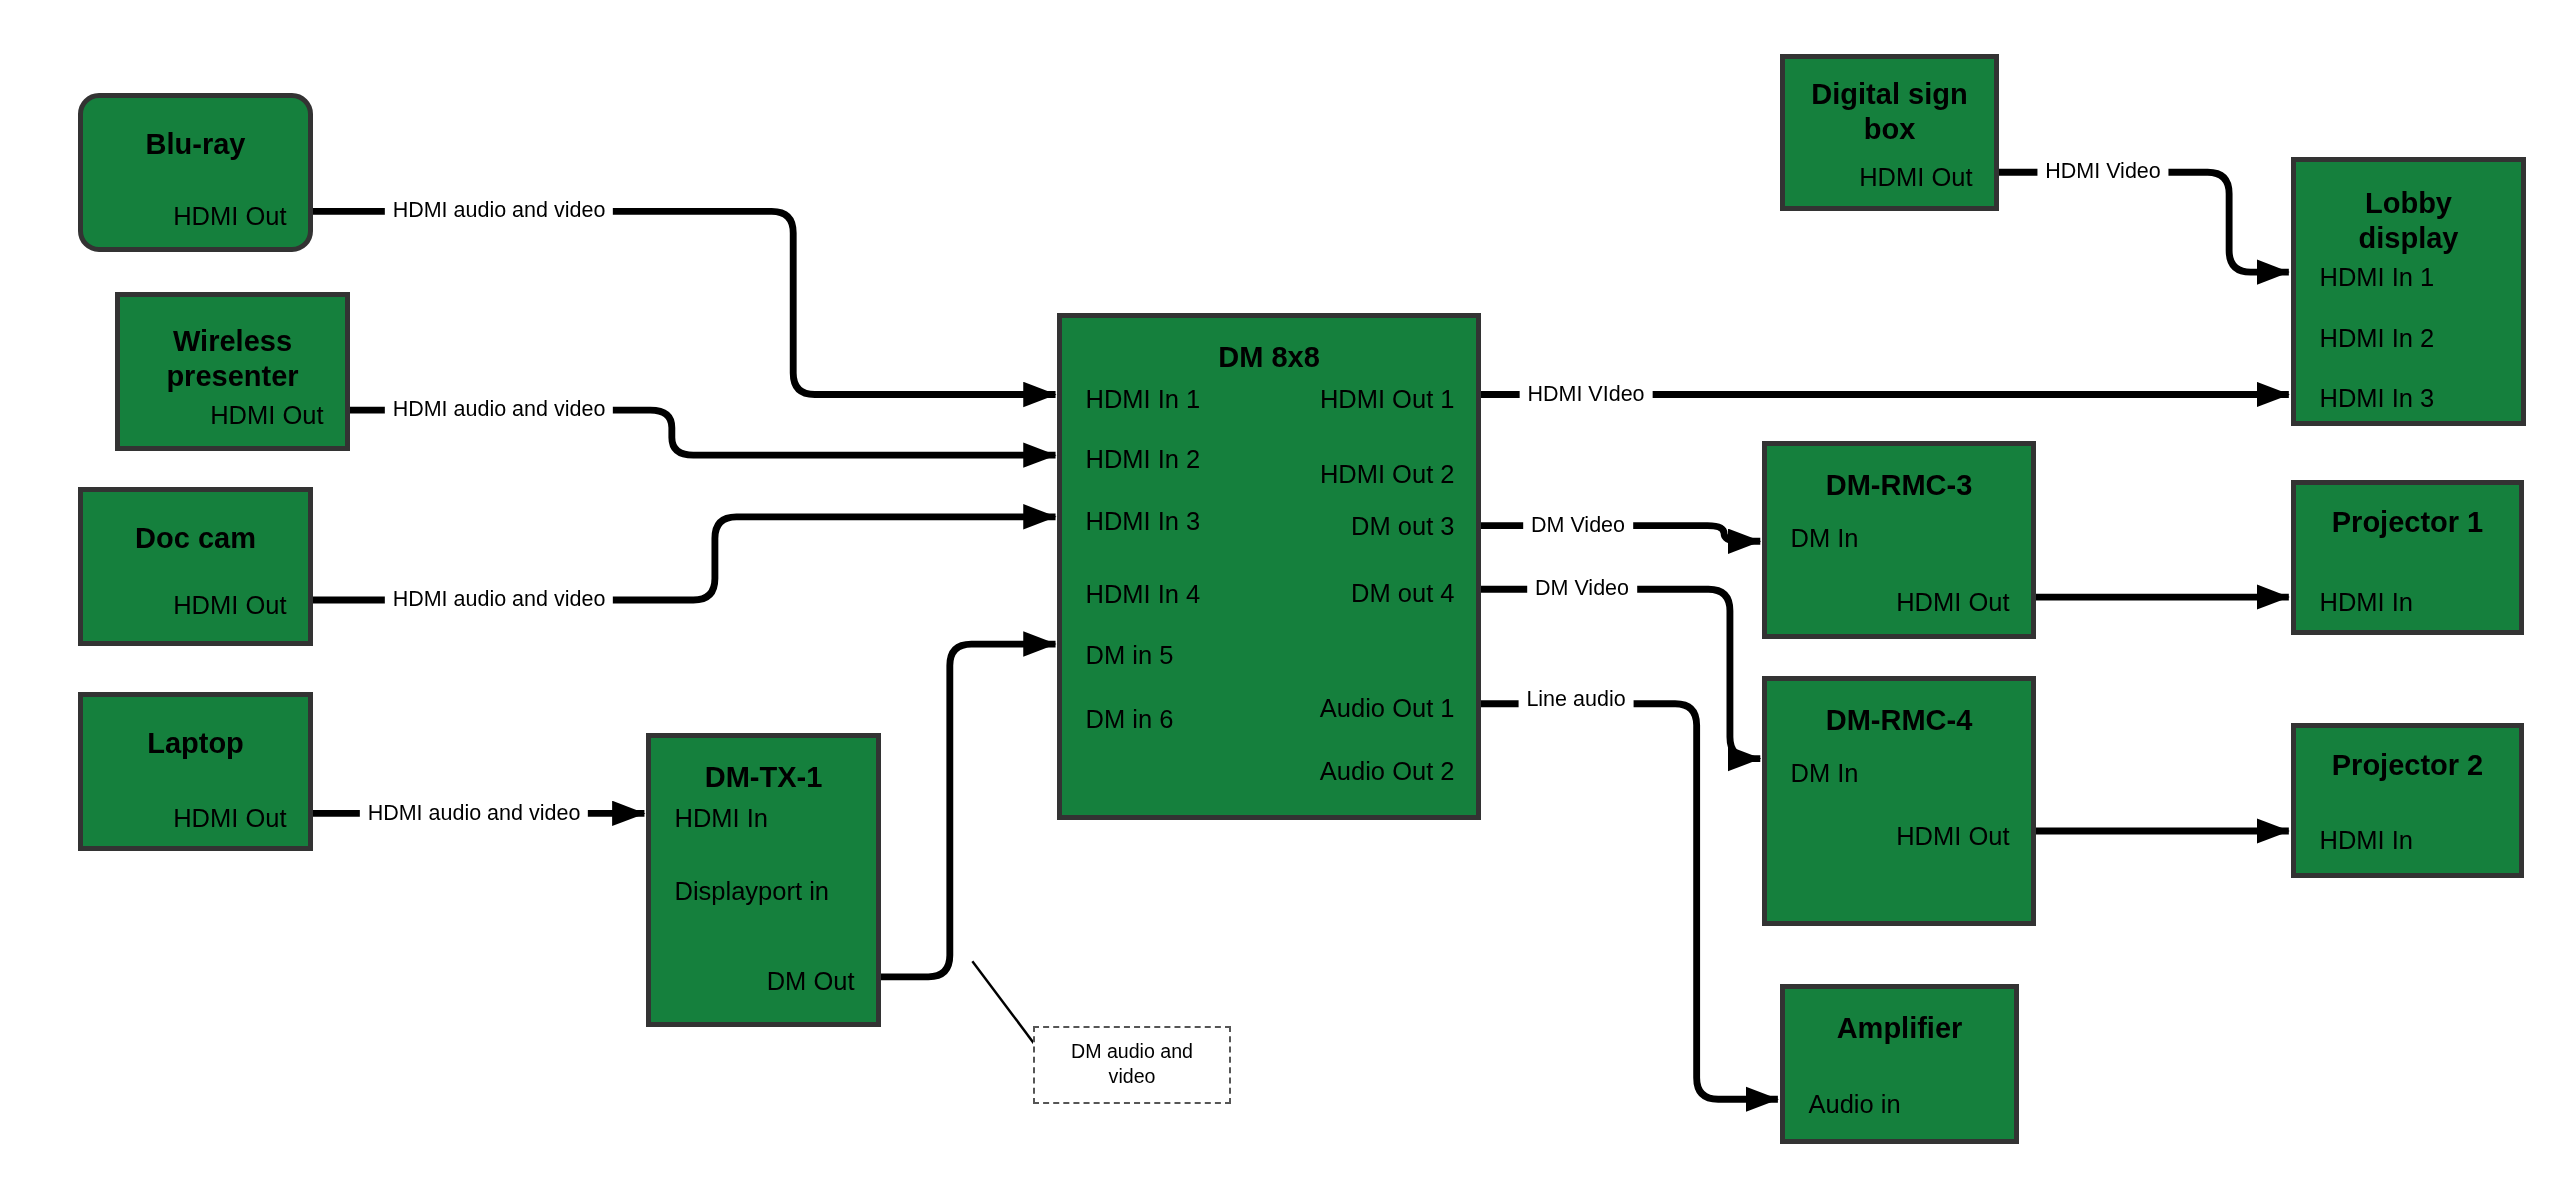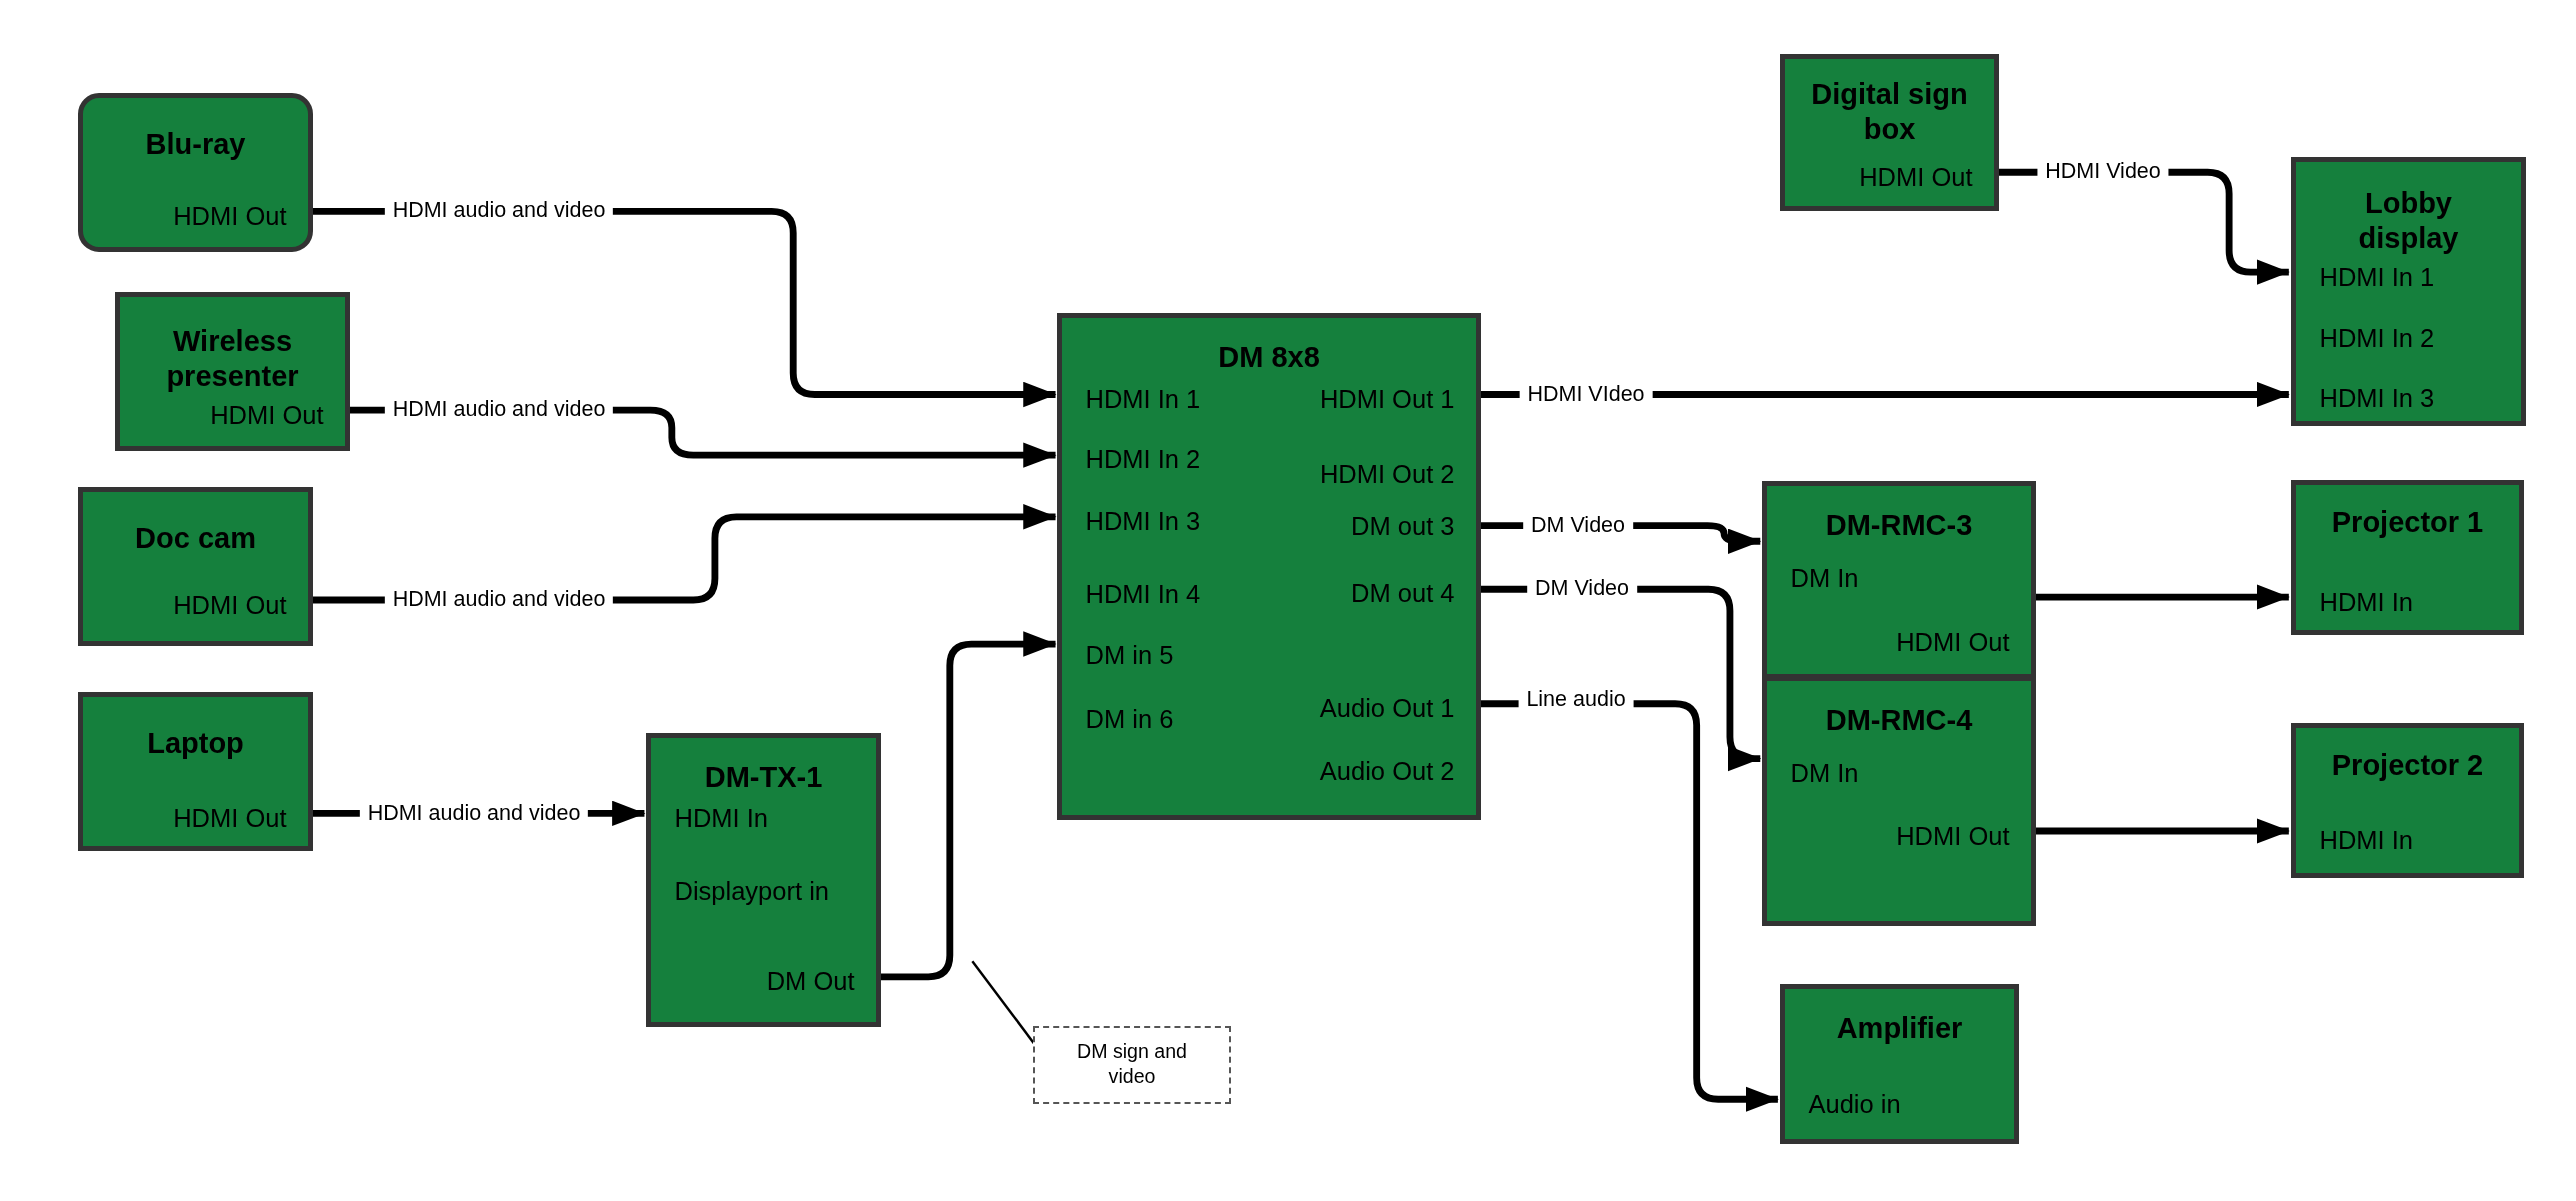--- a/index.html
+++ b/index.html
@@ -117,21 +117,21 @@
   <div class="node" style="left:2291px;top:157px;width:235px;height:269px;">
     <div class="title" style="top:23.5px;">
       <div>Lobby</div>
       <div>display</div>
     </div>
     <span class="port pl" style="top:103px;">HDMI In 1</span>
     <span class="port pl" style="top:164px;">HDMI In 2</span>
     <span class="port pl" style="top:224px;">HDMI In 3</span>
   </div>
 
-  <div class="node" style="left:1762px;top:441px;width:274px;height:198px;margin-top:40px;">
+  <div class="node" style="left:1762px;top:441px;width:274px;height:198px;">
     <div class="title" style="top:21.5px;">DM-RMC-3</div>
     <span class="port pl" style="top:80px;">DM In</span>
     <span class="port pr" style="top:144px;">HDMI Out</span>
   </div>
 
   <div class="node" style="left:2291px;top:480px;width:233px;height:155px;">
     <div class="title" style="top:19.6px;">Projector 1</div>
     <span class="port pl" style="top:105px;">HDMI In</span>
   </div>
 
@@ -155,18 +155,18 @@
   <div class="wire-label" style="left:499px;top:410px;">HDMI audio and video</div>
   <div class="wire-label" style="left:499px;top:600px;">HDMI audio and video</div>
   <div class="wire-label" style="left:474px;top:814px;">HDMI audio and video</div>
   <div class="wire-label" style="left:1586px;top:395px;">HDMI VIdeo</div>
   <div class="wire-label" style="left:1578px;top:526px;">DM Video</div>
   <div class="wire-label" style="left:1582px;top:589px;">DM Video</div>
   <div class="wire-label" style="left:1576px;top:700px;">Line audio</div>
   <div class="wire-label" style="left:2103px;top:172px;">HDMI Video</div>
 
   <div class="annotation">
-    <div>DM sign and</div>
+    <div>DM audio and</div>
     <div>video</div>
   </div>
 
 </div>
 
 
 </body></html>

